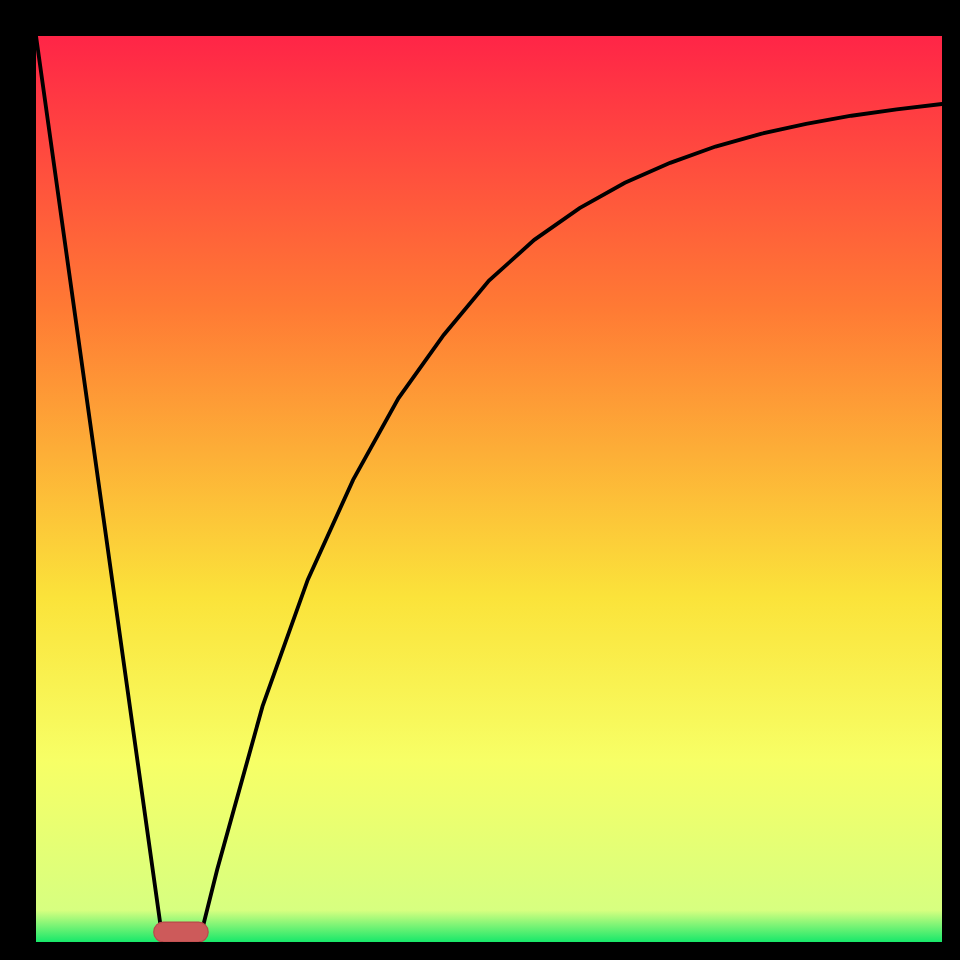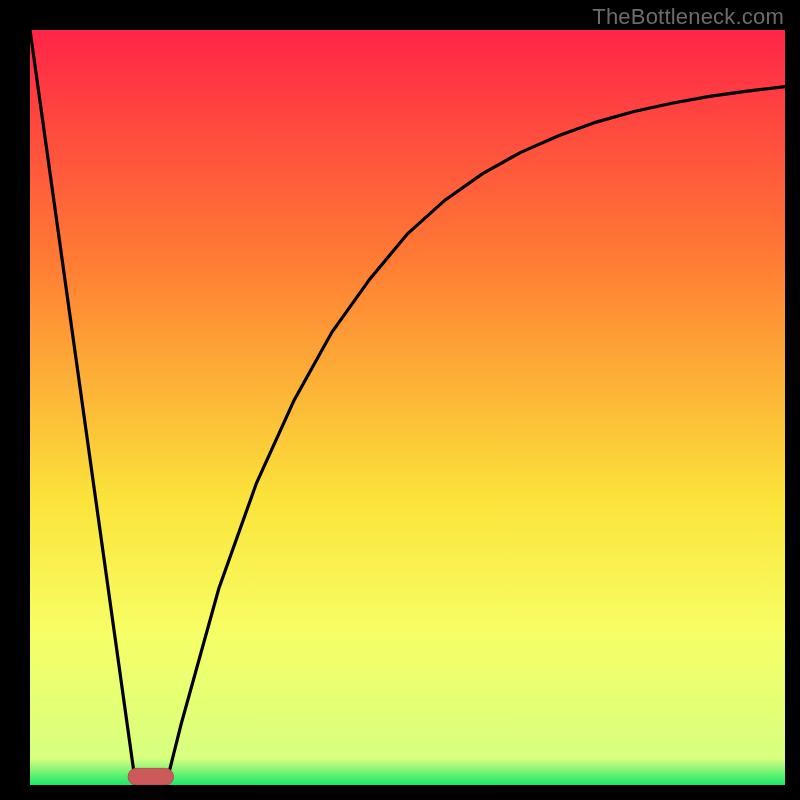--- a/index.html
+++ b/index.html
@@ -50,14 +50,13 @@
             <stop offset="96.5%" stop-color="#d7ff80"></stop>
             <stop offset="100%" stop-color="#17e86a"></stop>
           </linearGradient>
       </defs>
       <rect x="0" y="0" width="755" height="755" fill="url(#bg)"></rect>
       <path id="left-curve" fill="none" stroke-width="3.2" stroke-linecap="round" d="M0.00 0.00 L105.70 755.00" stroke="#000000"></path>
       <path id="right-curve" fill="none" stroke-width="3.2" stroke-linecap="round" d="M135.90 755.00 L151.00 694.60 L188.75 558.70 L226.50 453.00 L264.25 369.95 L302.00 302.00 L339.75 249.15 L377.50 203.85 L415.25 169.88 L453.00 143.45 L490.75 122.31 L528.50 105.70 L566.25 92.11 L604.00 81.54 L641.75 73.24 L679.50 66.44 L717.25 61.15 L755.00 56.63" stroke="#000000"></path>
       <rect id="marker" rx="8" ry="8" x="98.15" y="738.39" width="45.30" height="16.61" fill="#cd5a5a" stroke="#b94a4a" stroke-width="1"></rect>
     </svg>
   </div>
-  <div class="watermark">TheBottleneck.com</div>
 </div>
 
 </body></html>

